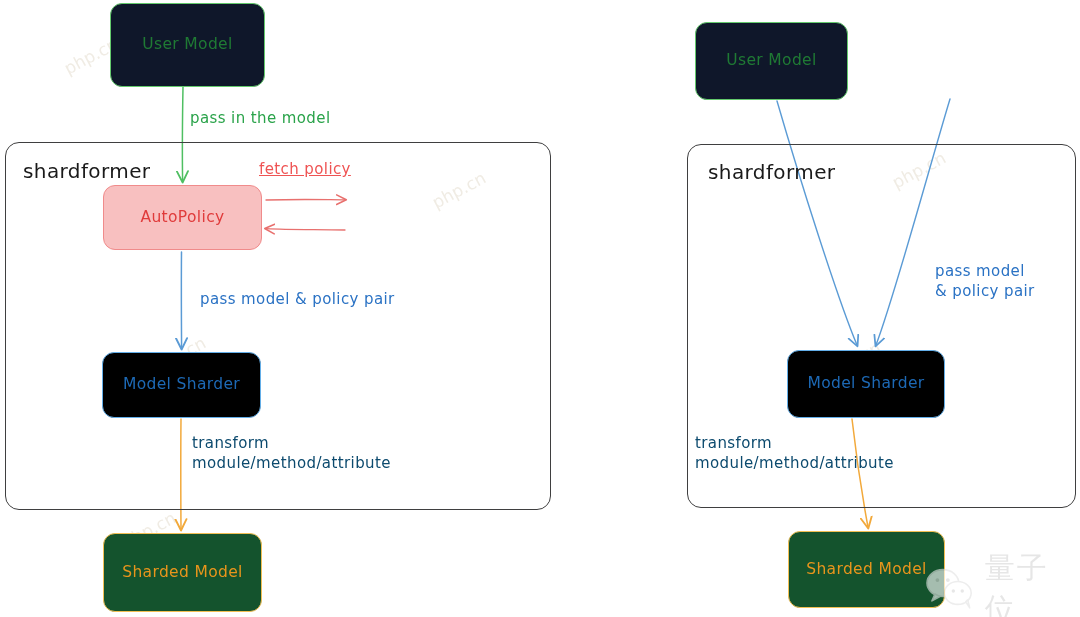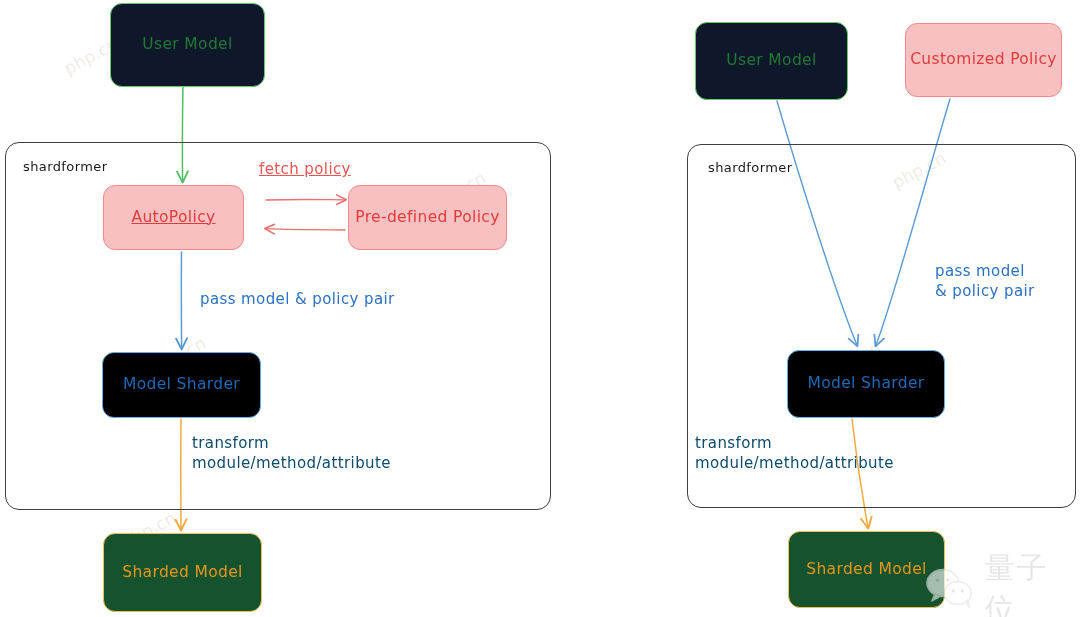--- a/index.html
+++ b/index.html
@@ -63,21 +63,21 @@
     position: absolute;
     box-sizing: border-box;
     border: 1.4px solid #3f3f40;
     border-radius: 14px;
     background: transparent;
     z-index: 1;
   }
   .group-label {
     position: absolute;
     font-family: "DejaVu Sans", sans-serif;
-    font-size: 13px;
+    font-size: 20px;
     color: #1a1a1a;
     letter-spacing: 0.4px;
     z-index: 2;
     white-space: nowrap;
   }
   .edge-label {
     position: absolute;
     font-family: "DejaVu Sans", sans-serif;
     font-size: 15px;
     line-height: 1.3;
@@ -163,44 +163,41 @@
     <path d="M950,99 C930,165 895,295 876,345" fill="none" stroke="#5b9bd5" stroke-width="1.4" stroke-linecap="round" marker-end="url(#ah-blue)"></path>
 
     <path d="M852,419 C856,455 862,495 868,527" fill="none" stroke="#f2a93b" stroke-width="1.5" stroke-linecap="round" marker-end="url(#ah-orange)"></path>
   </svg>
 
   <div class="group-box" style="left:5px; top:142px; width:546px; height:368px;"></div>
   <div class="group-label" style="left:23px; top:159px;">shardformer</div>
 
   <div class="node node-green" style="left:110px; top:3px; width:155px; height:84px;">User Model</div>
 
-  <div class="node node-red" style="left:103px; top:185px; width:141px; height:65px;text-decoration:underline;">AutoPolicy</div>
-
-  <div class="node node-red" style="left:348px; top:185px; width:159px; height:65px;">Pre-defined
-Policy</div>
+  <div class="node node-red" style="left:103px; top:185px; width:159px; height:65px;">AutoPolicy</div>
+
 
   <div class="node node-blue" style="left:102px; top:352px; width:159px; height:66px;">Model Sharder</div>
 
   <div class="node node-yellow" style="left:103px; top:533px; width:159px; height:79px;">Sharded Model</div>
 
+  <div class="edge-label lbl-green" style="left:190px; top:109px;">pass in the model</div>
 
   <div class="edge-label lbl-red" style="left:259px; top:160px;text-decoration:underline;">fetch policy</div>
 
   <div class="edge-label lbl-blue" style="left:200px; top:290px;">pass model &amp; policy pair</div>
 
   <div class="edge-label lbl-orange" style="left:192px; top:434px;">transform
 module/method/attribute</div>
 
   <div class="group-box" style="left:687px; top:144px; width:389px; height:364px;"></div>
   <div class="group-label" style="left:708px; top:160px;">shardformer</div>
 
   <div class="node node-green" style="left:695px; top:22px; width:153px; height:78px;">User Model</div>
 
-  <div class="node node-red" style="left:905px; top:23px; width:157px; height:74px;">Customized
-Policy</div>
 
   <div class="node node-blue" style="left:787px; top:350px; width:158px; height:68px;">Model Sharder</div>
 
   <div class="node node-yellow" style="left:788px; top:531px; width:157px; height:77px;">Sharded Model</div>
 
   <div class="edge-label lbl-blue" style="left:920px; top:262px;margin-left:15px;">pass model
 &amp; policy pair</div>
 
   <div class="edge-label lbl-orange" style="left:695px; top:434px;">transform
 module/method/attribute</div>

